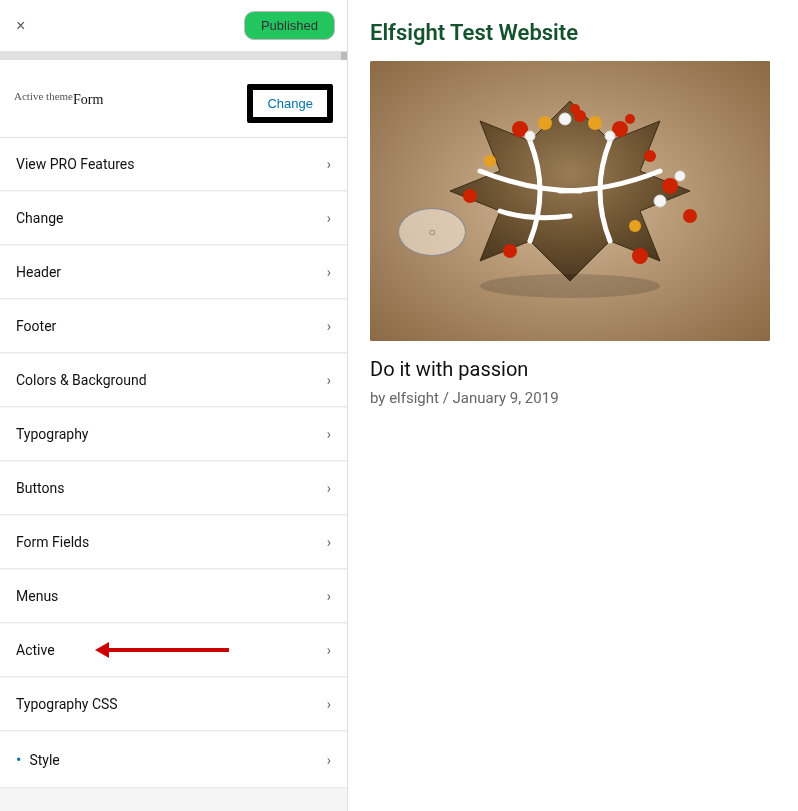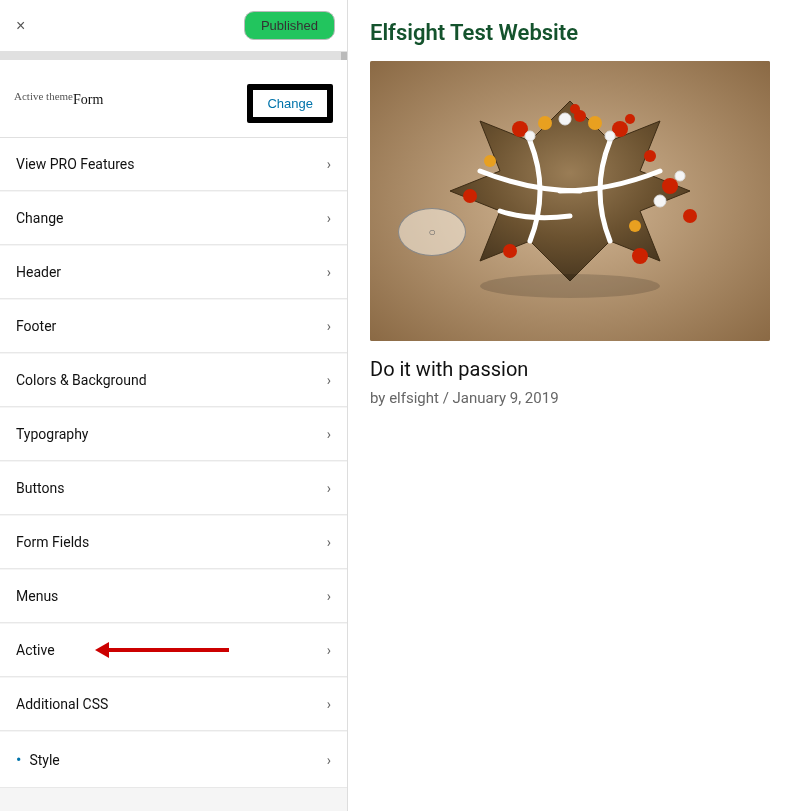--- a/index.html
+++ b/index.html
@@ -293,21 +293,21 @@
       </div>
       <div class="nav-item widgets-row">
         <span class="nav-item-label">Active</span>
         <div class="arrow-annotation">
       <div style="width:0;height:0;border-top:8px solid transparent;border-bottom:8px solid transparent;border-right:14px solid #cc0000;"></div>
       <div style="width:120px;height:4px;background:#cc0000;"></div>
     </div>
         <span class="nav-item-chevron">›</span>
       </div>
       <div class="nav-item">
-        <span class="nav-item-label">Additional CSS</span>
+        <span class="nav-item-label">Typography CSS</span>
         <span class="nav-item-chevron">›</span>
       </div>
       <div class="nav-item with-dot">
         <span class="nav-item-label">Style</span>
         <span class="nav-item-chevron">›</span>
       </div>
     </div>
 </div>
 
 <div class="main-content">

